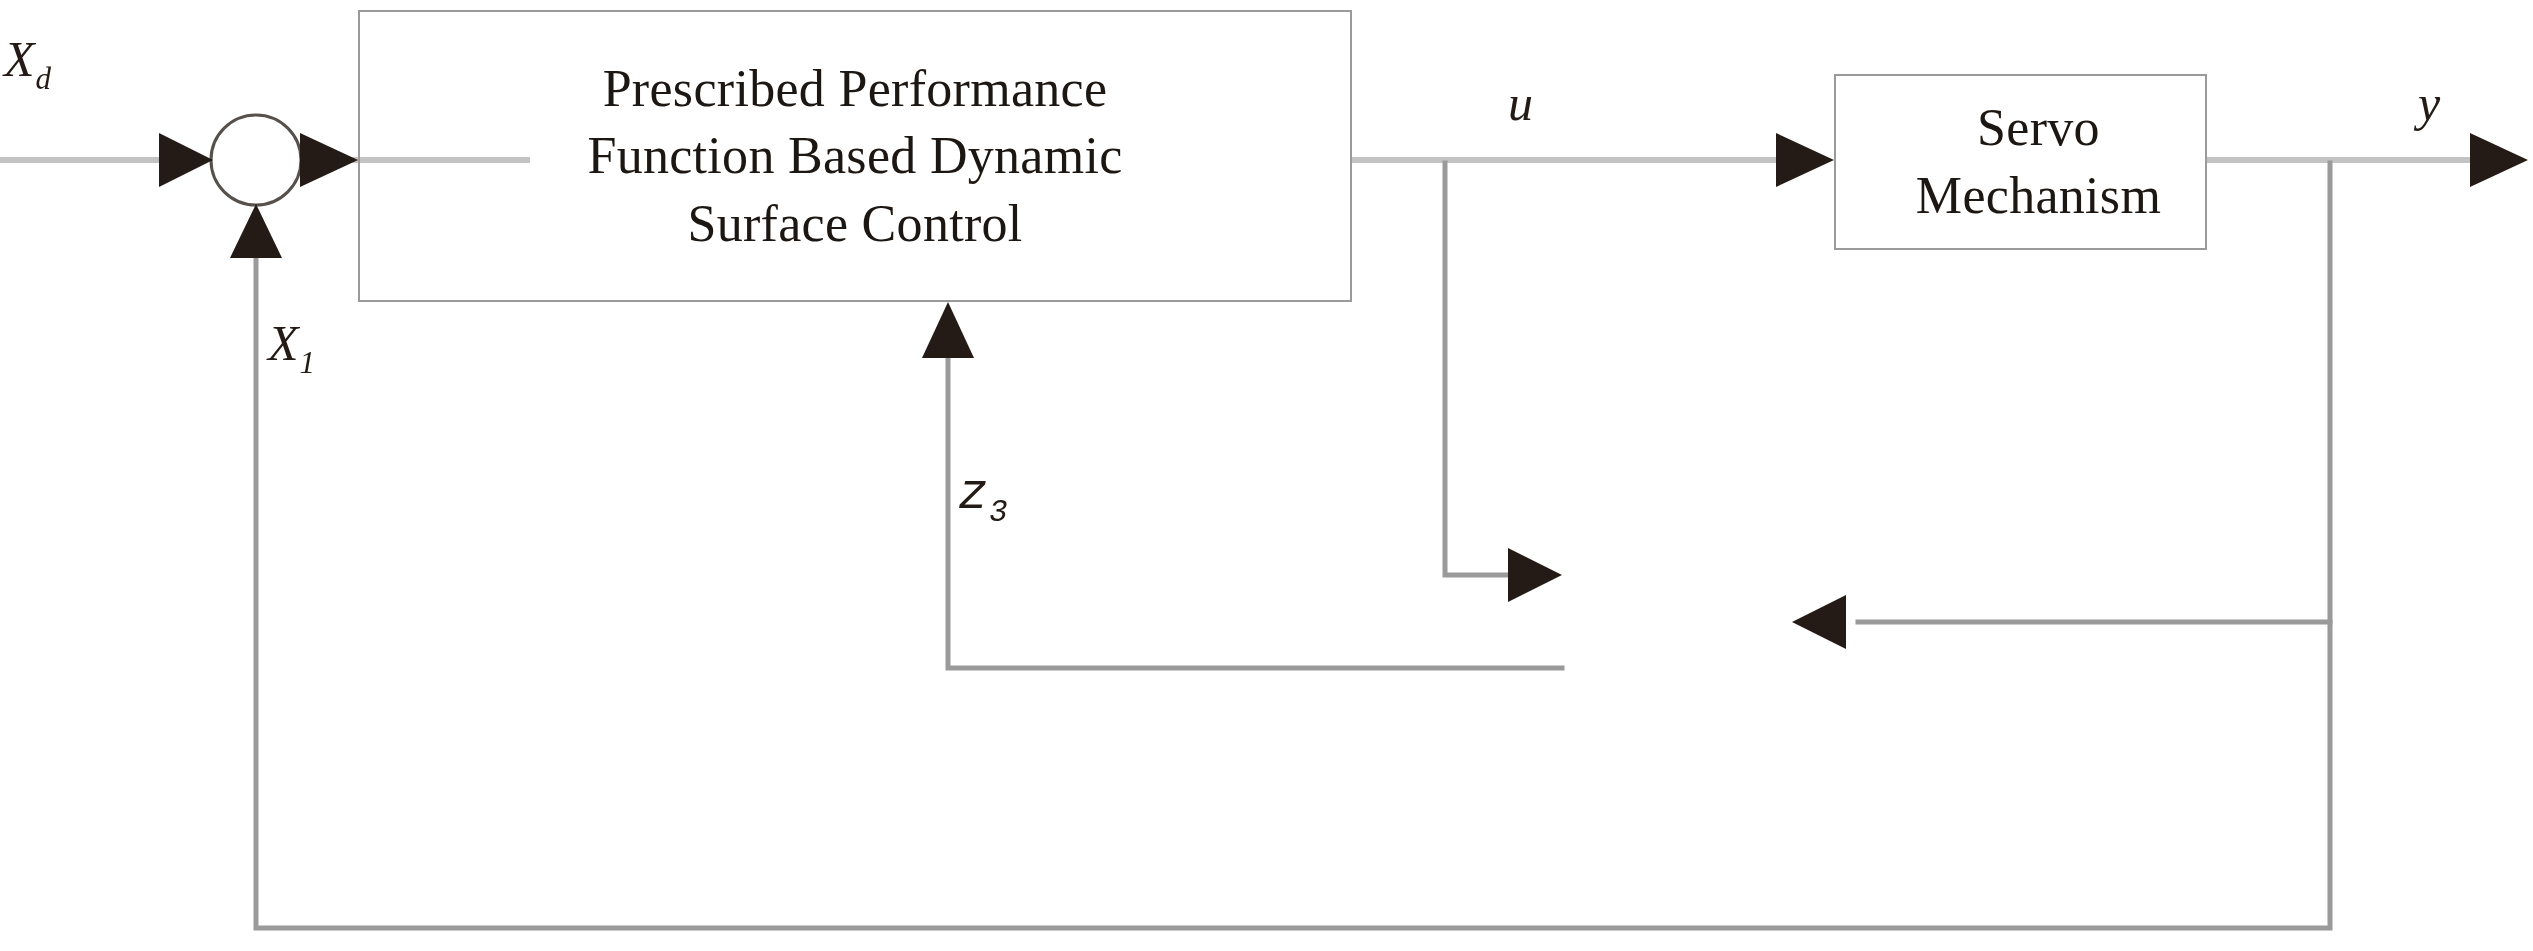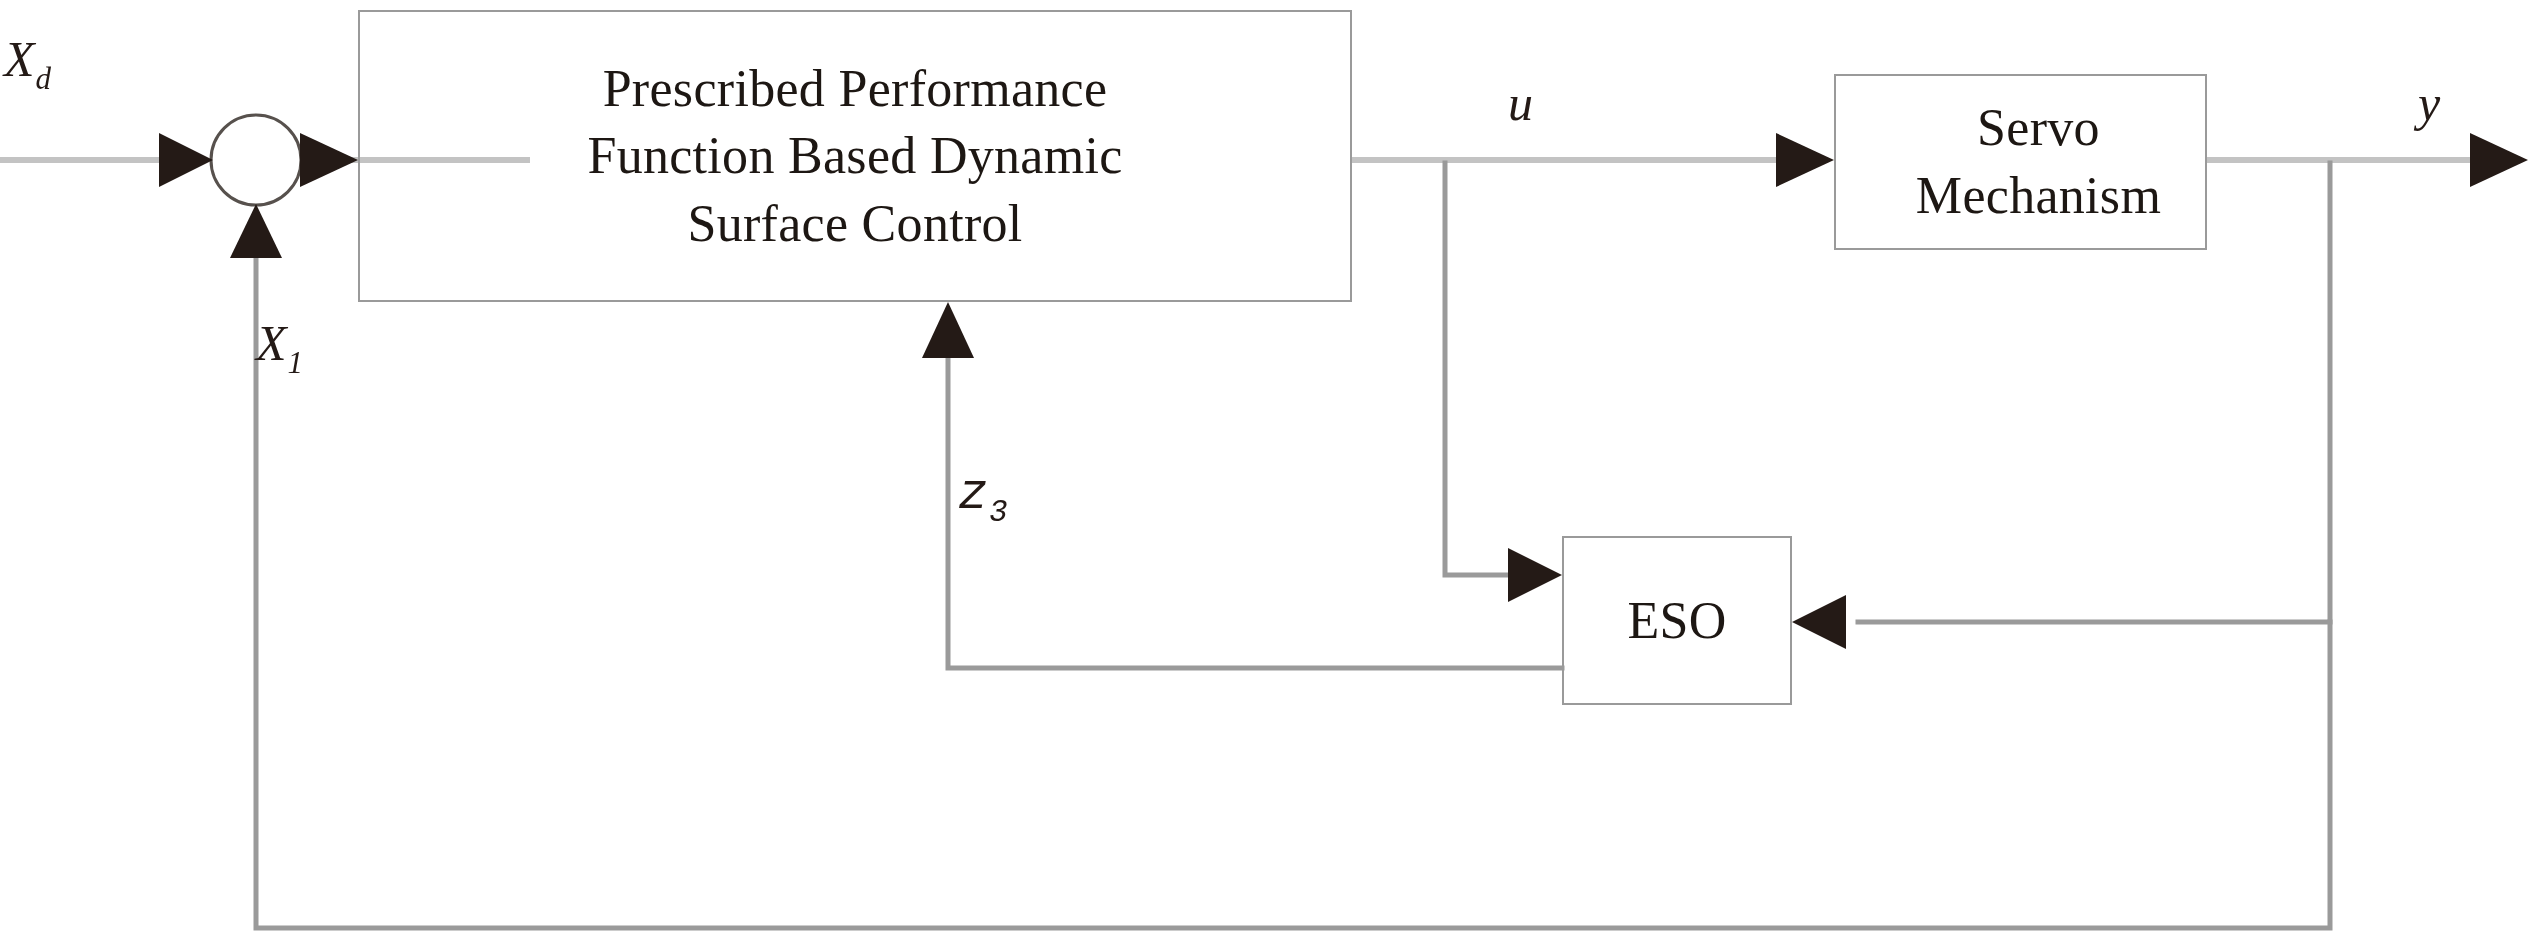--- a/index.html
+++ b/index.html
@@ -81,21 +81,21 @@
     user-select: none;
   }
   .label sub {
     font-size: 0.62em;
     font-style: italic;
     line-height: 0;
     vertical-align: -0.42em;
     padding-left: 1px;
   }
   #label-xd   { left: 4px;   top: 34px; }
-  #label-x1   { left: 256px;  top: 318px; }
+  #label-x1   { left: 268px;  top: 318px; }
   #label-z3   { left: 958px;  top: 470px; font-family: Liberation Mono, monospace; }
   #label-u    { left: 1508px; top: 78px; }
   #label-y    { left: 2418px; top: 78px; }
 </style>
 </head>
 <body>
 
 <div id="diagram-root">
 
   <svg id="diagram-svg" viewBox="0 0 2533 951" xmlns="http://www.w3.org/2000/svg">
@@ -149,23 +149,20 @@
     <span class="block-text">Prescribed Performance
 Function Based Dynamic
 Surface Control</span>
   </div>
 
   <div class="block" id="block-servo">
     <span class="block-text">Servo
 Mechanism</span>
   </div>
 
-  <div class="block" id="block-eso">
-    <span class="block-text">ESO</span>
-  </div>
 
   <div class="label" id="label-xd">
     <span>X</span><sub>d</sub>
   </div>
 
   <div class="label" id="label-x1">
     <span>X</span><sub>1</sub>
   </div>
 
   <div class="label" id="label-z3">

